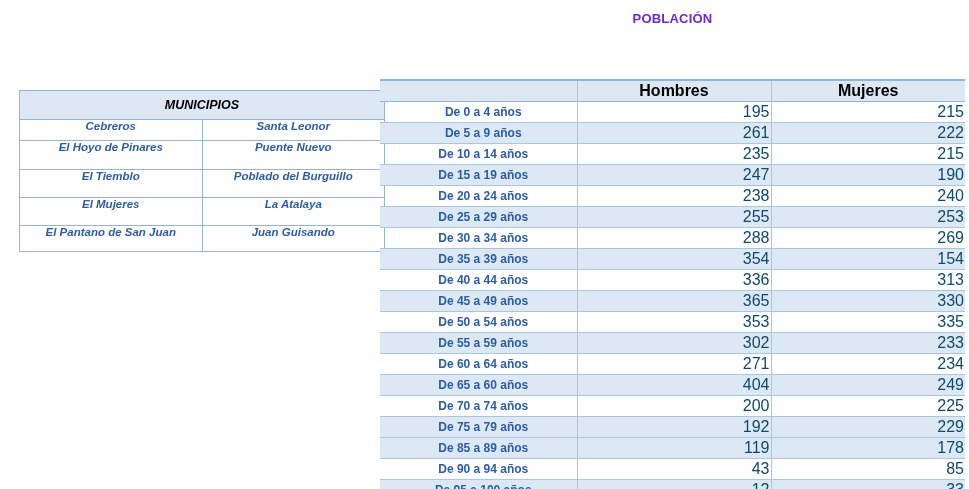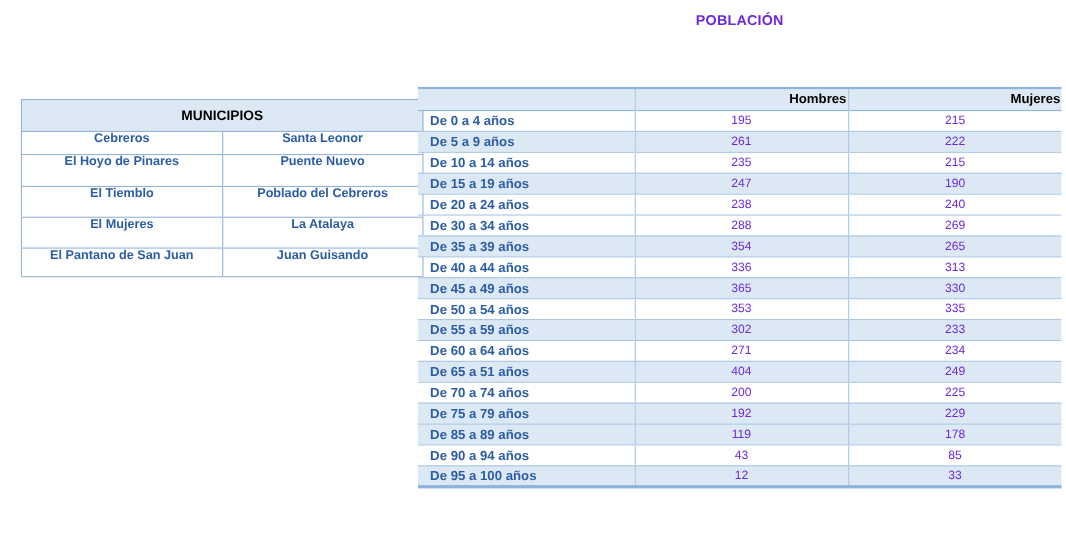--- a/index.html
+++ b/index.html
@@ -31,20 +31,21 @@
 
   
   table { border-collapse: collapse; table-layout: fixed; }
 
   .muni-table {
     position: absolute;
     left: 19px;
     top: 90px;
     width: 366px;
     border: 1px solid var(--muni-border);
+    font-style: italic;
   }
   .muni-table th {
     height: 26px;
     background: var(--band-fill);
     border-bottom: 1px solid var(--muni-border);
     font-size: 12.5px;
     font-weight: bold;
     color: #000000;
     text-align: center;
     vertical-align: middle;
@@ -72,43 +73,43 @@
   }
   .pop-table col.c-age { width: 197px; }
   .pop-table col.c-num { width: 194px; }
 
   .pop-table thead tr {
     height: 20px;
     background: var(--band-fill);
     border-bottom: 1px solid var(--border-strong);
   }
   .pop-table th {
-    font-size: 12px;
+    font-size: 16px;
     font-weight: bold;
     color: #000000;
-    text-align: right;
+    text-align: center;
     vertical-align: middle;
   }
   .pop-table tbody tr {
     height: 19px;
     border-bottom: 1px solid var(--border-light);
   }
   .pop-table tbody tr.band { background: var(--band-fill); }
   .pop-table td { vertical-align: middle; }
   .pop-table td.age {
     font-size: 12px;
     font-weight: bold;
     color: var(--text-blue);
-    text-align: left;
+    text-align: center;
     padding-left: 11px;
   }
   .pop-table td.num {
-    font-size: 11px;
-    color: #6d28d9;
-    text-align: center;
+    font-size: 16px;
+    color: #0c4a6e;
+    text-align: right;
   }
   .pop-table th + th, .pop-table th + td, .pop-table td + th, .pop-table td + td {
     border-left: 1px solid var(--border-light);
   }
 </style>
 </head>
 <body>
 
 <div class="canvas">
 
@@ -124,21 +125,21 @@
         <tr style="height: 21px;">
     <td>Cebreros</td>
     <td>Santa Leonor</td>
   </tr>
         <tr style="height: 29px;">
     <td>El Hoyo de Pinares</td>
     <td>Puente Nuevo</td>
   </tr>
         <tr style="height: 28px;">
     <td>El Tiemblo</td>
-    <td>Poblado del Cebreros</td>
+    <td>Poblado del Burguillo</td>
   </tr>
         <tr style="height: 28px;">
     <td>El Mujeres</td>
     <td>La Atalaya</td>
   </tr>
         <tr style="height: 26px;">
     <td>El Pantano de San Juan</td>
     <td>Juan Guisando</td>
   </tr>
       </tbody>
@@ -176,29 +177,34 @@
         <tr class="band">
     <td class="age">De 15 a 19 años</td>
     <td class="num">247</td>
     <td class="num">190</td>
   </tr>
         <tr>
     <td class="age">De 20 a 24 años</td>
     <td class="num">238</td>
     <td class="num">240</td>
   </tr>
+        <tr class="band">
+    <td class="age">De 25 a 29 años</td>
+    <td class="num">255</td>
+    <td class="num">253</td>
+  </tr>
         <tr>
     <td class="age">De 30 a 34 años</td>
     <td class="num">288</td>
     <td class="num">269</td>
   </tr>
         <tr class="band">
     <td class="age">De 35 a 39 años</td>
     <td class="num">354</td>
-    <td class="num">265</td>
+    <td class="num">154</td>
   </tr>
         <tr>
     <td class="age">De 40 a 44 años</td>
     <td class="num">336</td>
     <td class="num">313</td>
   </tr>
         <tr class="band">
     <td class="age">De 45 a 49 años</td>
     <td class="num">365</td>
     <td class="num">330</td>
@@ -212,21 +218,21 @@
     <td class="age">De 55 a 59 años</td>
     <td class="num">302</td>
     <td class="num">233</td>
   </tr>
         <tr>
     <td class="age">De 60 a 64 años</td>
     <td class="num">271</td>
     <td class="num">234</td>
   </tr>
         <tr class="band">
-    <td class="age">De 65 a 51 años</td>
+    <td class="age">De 65 a 60 años</td>
     <td class="num">404</td>
     <td class="num">249</td>
   </tr>
         <tr>
     <td class="age">De 70 a 74 años</td>
     <td class="num">200</td>
     <td class="num">225</td>
   </tr>
         <tr class="band">
     <td class="age">De 75 a 79 años</td>

